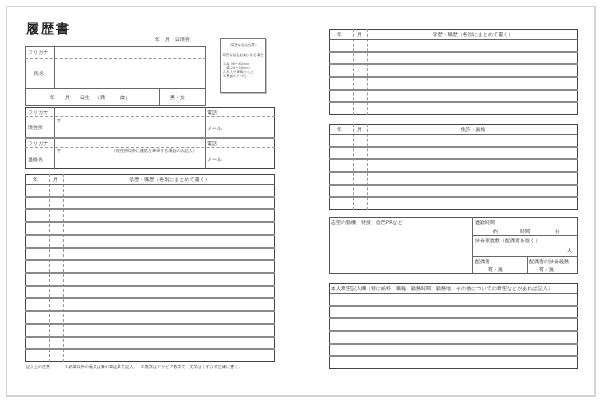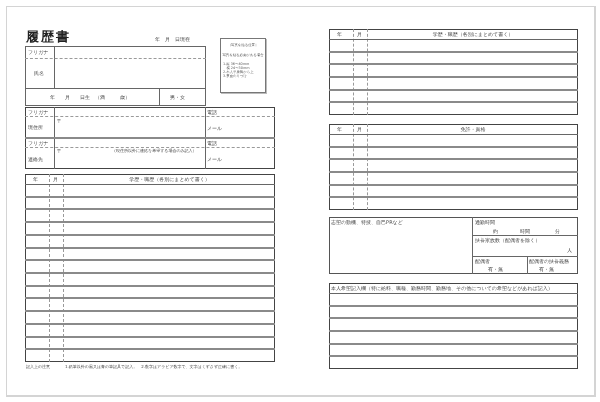--- a/index.html
+++ b/index.html
@@ -19,21 +19,21 @@
   .photo { position: absolute; border: 1px solid #777; background: #fff; box-shadow: 1px 1px 0 #bbb; }
   .photo .p { font-size: 3.4px; line-height: 1.25; color: #555; white-space: nowrap; }
   .center { text-align: center; }
   .field { position: absolute; }
 </style>
 </head>
 <body>
 
 <div class="page"></div>
 
-<div class="abs title" style="left:26px; top:28px;">履歴書</div>
+<div class="abs title" style="left:26px; top:20px;">履歴書</div>
 <div class="abs t" style="left:155px; top:37px;">年　月　日現在</div>
 
 <div class="photo" style="left:220px; top:38px; width:46px; height:55px;">
   <div class="p center" style="margin-top:4px;">［写真を貼る位置］</div>
   <div class="p center" style="margin-top:6px;">写真を貼る必要がある場合</div>
   <div class="p" style="margin:4px 0 0 2px;">1.縦 36〜40mm</div>
   <div class="p" style="margin-left:2px;">　横 24〜30mm</div>
   <div class="p" style="margin-left:2px;">2.本人単身胸から上</div>
   <div class="p" style="margin-left:2px;">3.裏面のりづけ</div>
 </div>

